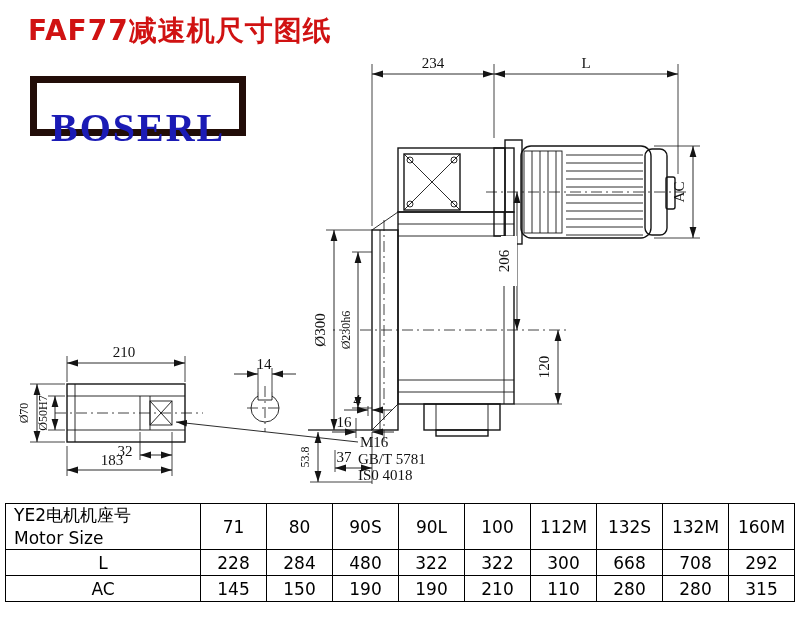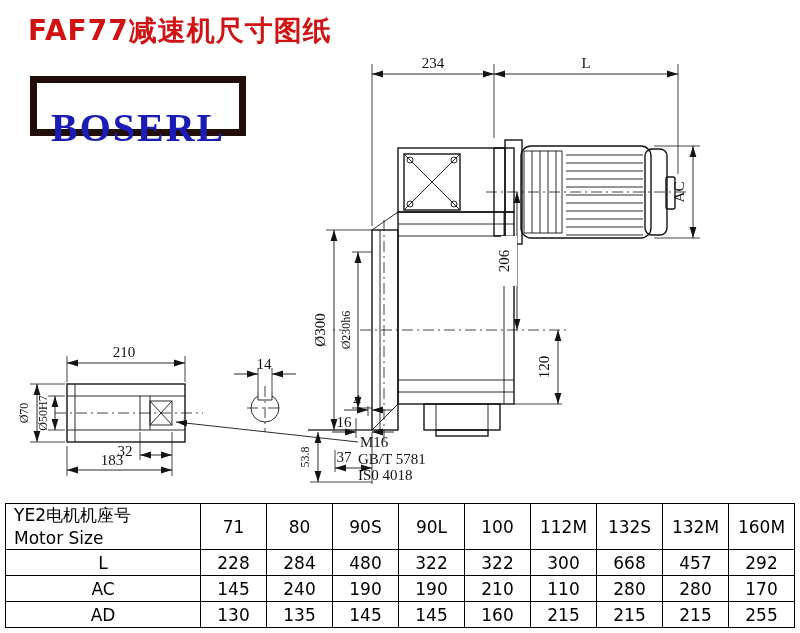--- a/index.html
+++ b/index.html
@@ -192,43 +192,31 @@
     </tr>
     <tr class="drow">
       <td class="c0" style="text-align:center;padding-left:0;">L</td>
       <td>228</td>
       <td>284</td>
       <td>480</td>
       <td>322</td>
       <td>322</td>
       <td>300</td>
       <td>668</td>
-      <td>457</td>
+      <td>708</td>
       <td>292</td>
     </tr>
     <tr class="drow">
       <td class="c0" style="text-align:center;padding-left:0;">AC</td>
       <td>145</td>
-      <td>240</td>
+      <td>150</td>
       <td>190</td>
       <td>190</td>
       <td>210</td>
       <td>110</td>
       <td>280</td>
       <td>280</td>
-      <td>170</td>
-    </tr>
-    <tr class="drow">
-      <td class="c0" style="text-align:center;padding-left:0;">AD</td>
-      <td>130</td>
-      <td>135</td>
-      <td>145</td>
-      <td>145</td>
-      <td>160</td>
-      <td>215</td>
-      <td>215</td>
-      <td>215</td>
-      <td>255</td>
+      <td>315</td>
     </tr>
   </tbody>
     </table>
 
 </div>
 
 </body></html>

